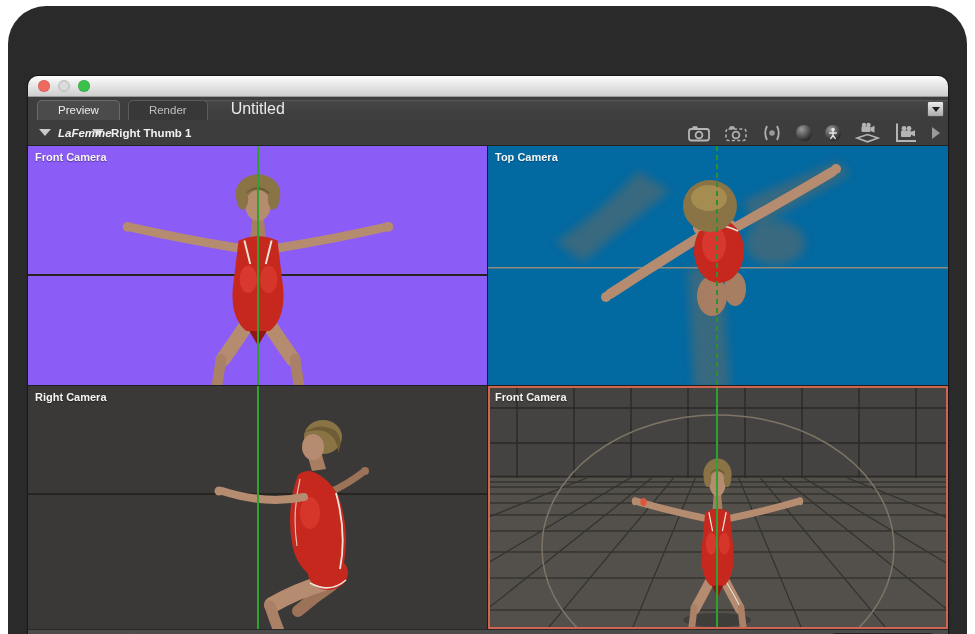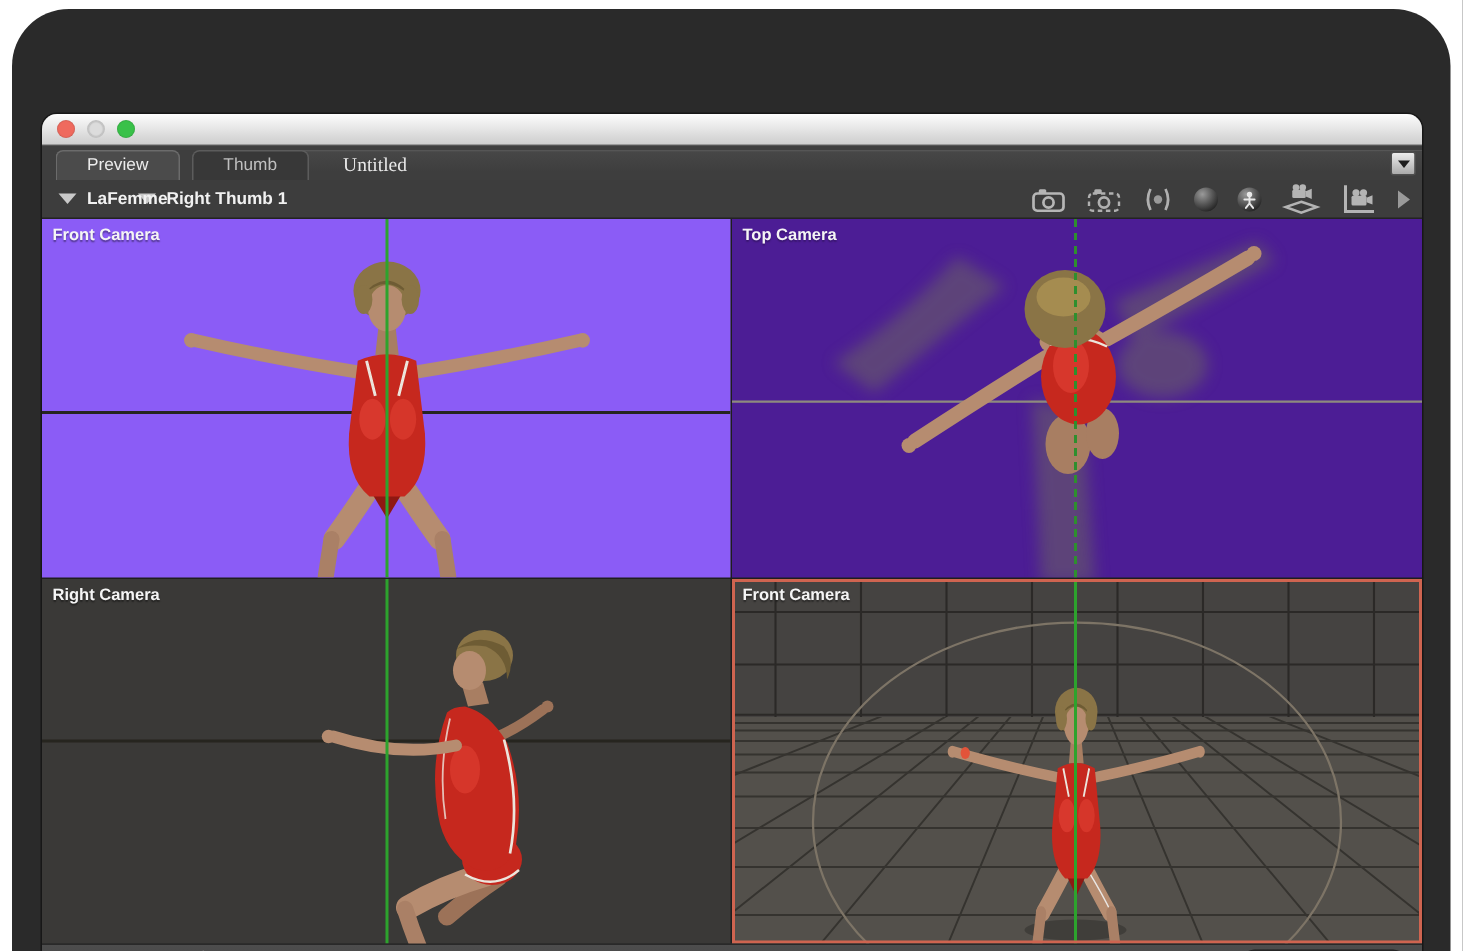--- a/index.html
+++ b/index.html
@@ -29,51 +29,51 @@
   
   .tabbar{flex:none;height:23px;background:#3e3e3e;position:relative;
     display:flex;align-items:flex-end;}
   .doc-tab{position:absolute;left:160px;right:0;top:3px;bottom:0;
     background:linear-gradient(#474747,#3e3e3e 70%);
     border-radius:11px 0 0 0;border-top:1px solid #565656;border-left:1px solid #505050;}
   .tab{position:relative;height:19px;line-height:18px;padding:0 20px;font-size:11.5px;
     border:1px solid #6b6b6b;border-bottom:none;border-radius:5px 5px 0 0;cursor:default;}
   .tab.active{background:#4b4b4b;color:#ececec;margin-left:9px;}
   .tab.inactive{background:#383838;color:#bfbfbf;margin-left:8px;border-color:#5c5c5c;}
-  .doc-title{position:relative;margin-left:23px;margin-bottom:2px;font-size:13px;color:#e9e9e9;font-family:Liberation Serif, serif;}
+  .doc-title{position:relative;margin-left:23px;margin-bottom:2px;font-size:16px;color:#e9e9e9;}
   .tab-overflow{position:absolute;right:4px;top:4px;width:15px;height:14px;
     background:linear-gradient(#ececec,#aaaaaa);border:1px solid #4e4e4e;border-radius:2px;
     display:flex;align-items:center;justify-content:center;}
   .tab-overflow .tri{width:0;height:0;border-left:4px solid transparent;
     border-right:4px solid transparent;border-top:5px solid #1d1d1d;}
 
   
   .controlrow{flex:none;height:25px;background:#3d3d3d;border-bottom:1px solid #232323;
     display:flex;align-items:center;position:relative;}
   .menu{display:flex;align-items:center;gap:7px;color:#f1f1f1;font-weight:bold;
     font-size:11.5px;cursor:default;}
   .menu .caret{width:0;height:0;border-left:6px solid transparent;
     border-right:6px solid transparent;border-top:7px solid #c9c9c9;}
-  .menu.figure{margin-left:11px;}
+  .menu.figure{margin-left:11px;font-style:italic;}
   .menu.actor{margin-left:64px;}
   .cam-tools{position:absolute;right:8px;top:0;height:100%;display:flex;
     align-items:center;gap:13px;}
   .cam-tools svg{display:block;}
   .ball{width:16px;height:16px;border-radius:50%;
     background:radial-gradient(circle at 35% 28%,#9a9a9a,#555 45%,#232323 80%);position:relative;}
   .ball svg{position:absolute;left:1px;top:1px;}
   .chev{width:0;height:0;border-top:6px solid transparent;border-bottom:6px solid transparent;
     border-left:8px solid #9a9a9a;}
 
   
   .viewports{flex:none;height:483px;background:#1e1e1e;display:grid;
     grid-template-columns:459px 1px 460px;grid-template-rows:239px 1px 243px;}
   .pane{position:relative;overflow:hidden;}
   .pane--front{grid-row:1;grid-column:1;background:#8b5cf6;}
-  .pane--top{grid-row:1;grid-column:3;background:#4c1d95;}
+  .pane--top{grid-row:1;grid-column:3;background:#0369a1;}
   .pane--right{grid-row:3;grid-column:1;background:#3a3937;text-align:center;}
   .pane--main{grid-row:3;grid-column:3;background:#464340;}
   .pane--main::after{content:'';position:absolute;inset:0;
     box-shadow:inset 0 0 0 2px #cf6450;z-index:8;pointer-events:none;}
   .vp-label{position:absolute;left:7px;top:5px;font-size:11px;font-weight:bold;
     color:#f5f5f5;z-index:7;text-shadow:0 1px 1px rgba(0,0,0,.4);}
   .pane--top .vp-label{text-shadow:0 1px 1px rgba(0,0,0,.25);}
   .vline{position:absolute;top:0;bottom:0;width:2px;background:#2da32d;z-index:4;}
   .hline{position:absolute;left:0;right:0;height:2px;background:#26251f;z-index:1;}
   .figure{position:absolute;z-index:2;}
@@ -108,21 +108,21 @@
         <div class="lights">
           <div class="light close"></div>
           <div class="light min"></div>
           <div class="light zoom"></div>
         </div>
       </div>
 
       <div class="tabbar">
         <div class="doc-tab"></div>
         <div class="tab active">Preview</div>
-        <div class="tab inactive">Thumb</div>
+        <div class="tab inactive">Render</div>
         <div class="doc-title">Untitled</div>
         <div class="tab-overflow">
           <div class="tri"></div>
         </div>
       </div>
 
       <div class="controlrow">
         <div class="menu figure">
           <span class="caret"></span>
           <span>LaFemme</span>

